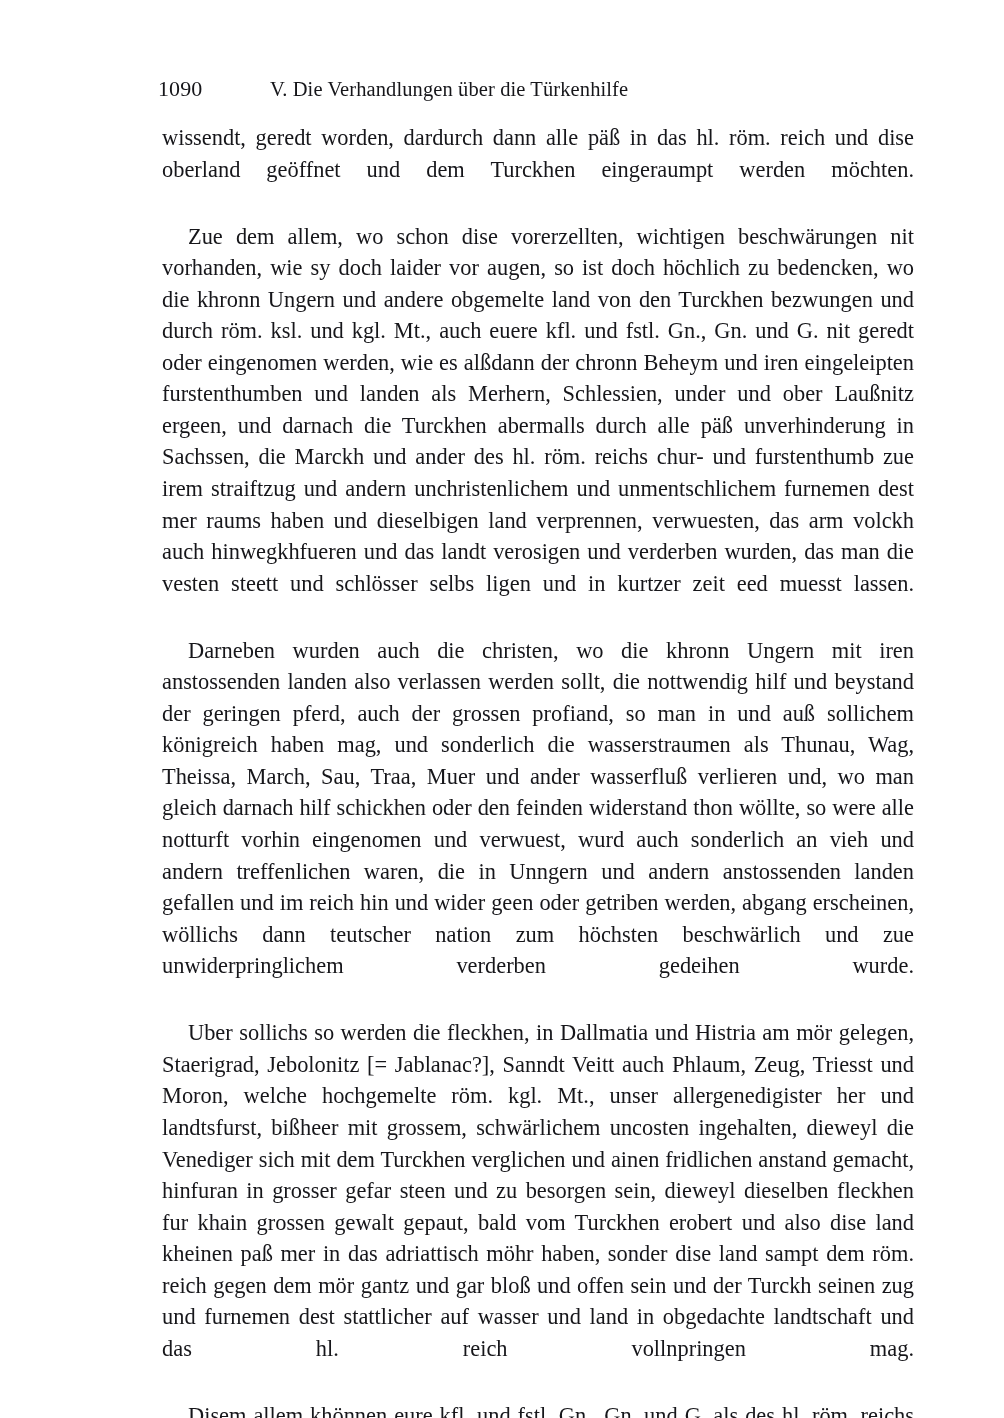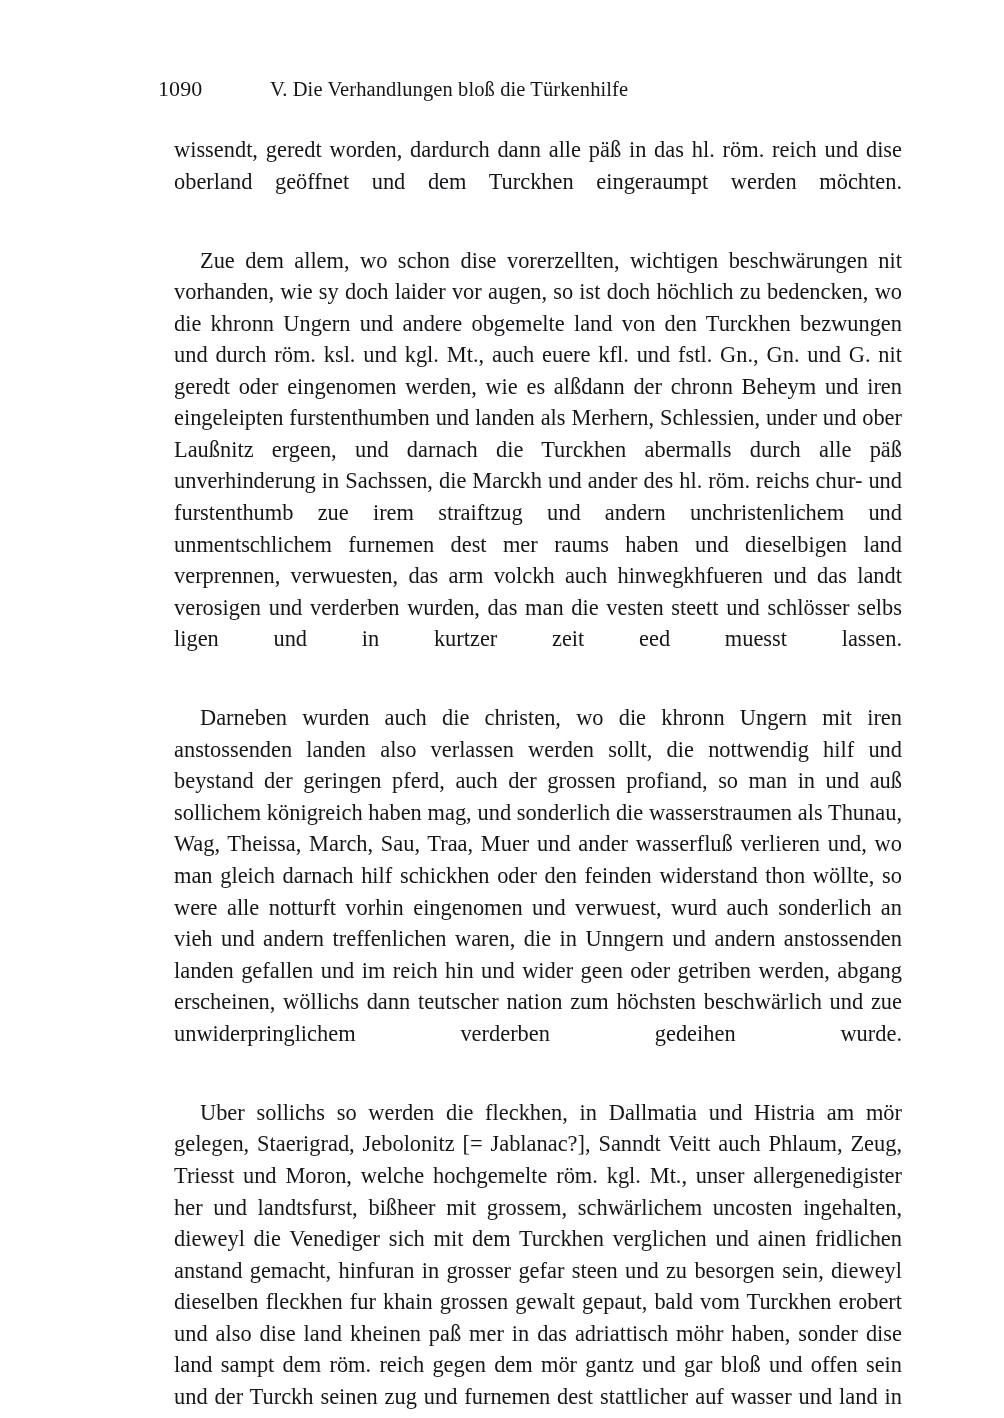--- a/index.html
+++ b/index.html
@@ -45,21 +45,21 @@
     line-height: 26px;
     white-space: nowrap;
   }
   .textblock {
     position: absolute;
     left: 158px;
     top: 118px;
     width: 760px;
   }
   p.para {
-    margin: 16px;
+    margin: 4px;
     font-size: 22.4px;
     line-height: 31.55px;
     text-align: justify;
     text-justify: inter-word;
     text-indent: 0;
     hyphens: none;
     word-spacing: 0.1px;
   }
   p.para.indent {
     text-indent: 26px;
@@ -73,21 +73,21 @@
   .ital {
   }
 </style>
 </head>
 <body>
 
 <div class="page">
 
   <div class="running-head">
     <div class="folio">1090</div>
-    <div class="head-title">V. Die Verhandlungen bloß die Türkenhilfe</div>
+    <div class="head-title">V. Die Verhandlungen über die Türkenhilfe</div>
   </div>
 
   <div class="textblock">
 
     <p class="para">wissendt, geredt worden, dardurch dann alle päß in das hl. röm. reich und dise oberland geöffnet und dem Turckhen eingeraumpt werden möchten.</p>
 
     <p class="para indent">Zue dem allem, wo schon dise vorerzellten, wichtigen beschwärungen nit vorhanden, wie sy doch laider vor augen, so ist doch höchlich zu bedencken, wo die khronn Ungern und andere obgemelte land von den Turckhen bezwungen und durch röm. ksl. und kgl. Mt., auch euere kfl. und fstl. Gn., Gn. und G. nit geredt oder eingenomen werden, wie es alßdann der chronn Beheym und iren eingeleipten furstenthumben und landen als Merhern, Schlessien, under und ober Laußnitz ergeen, und darnach die Turckhen abermalls durch alle päß unverhinderung in Sachssen, die Marckh und ander des hl. röm. reichs chur- und furstenthumb zue irem straiftzug und andern unchristenlichem und unmentschlichem furnemen dest mer raums haben und dieselbigen land verprennen, verwuesten, das arm volckh auch hinwegkhfueren und das landt verosigen und verderben wurden, das man die vesten steett und schlösser selbs ligen und in kurtzer zeit eed muesst lassen.</p>
 
     <p class="para indent">Darneben wurden auch die christen, wo die khronn Ungern mit iren anstossenden landen also verlassen werden sollt, die nottwendig hilf und beystand der geringen pferd, auch der grossen profiand, so man in und auß sollichem königreich haben mag, und sonderlich die wasserstraumen als Thunau, Wag, Theissa, March, Sau, Traa, Muer und ander wasserfluß verlieren und, wo man gleich darnach hilf schickhen oder den feinden widerstand thon wöllte, so were alle notturft vorhin eingenomen und verwuest, wurd auch sonderlich an vieh und andern treffenlichen waren, die in Unngern und andern anstossenden landen gefallen und im reich hin und wider geen oder getriben werden, abgang erscheinen, wöllichs dann teutscher nation zum höchsten beschwärlich und zue unwiderpringlichem verderben gedeihen wurde.</p>
 

